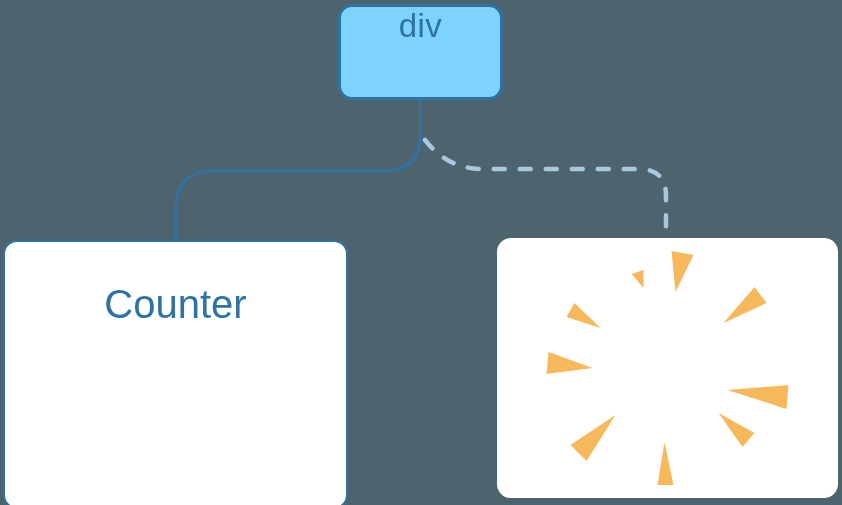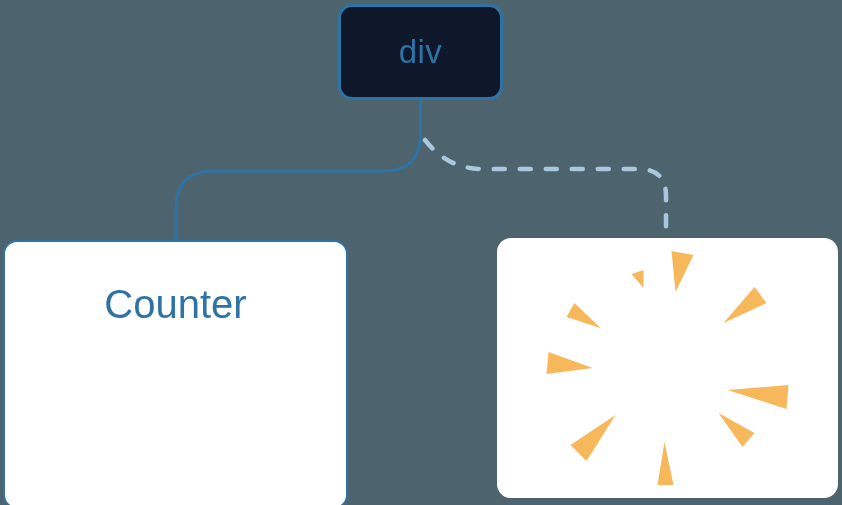--- a/index.html
+++ b/index.html
@@ -15,25 +15,25 @@
     position: absolute;
     left: 0; top: 0;
     width: 842px; height: 505px;
     pointer-events: none;
   }
   .div-node {
     position: absolute;
     left: 338px; top: 4px;
     width: 165px; height: 96px;
     box-sizing: border-box;
-    background: #0f172a;
+    background: #7dd3fc;
     border: 3px solid #2e73a4;
     border-radius: 14px;
     display: flex;
-    align-items: center;
+    align-items: flex-start;
     justify-content: center;
   }
   .div-node .node-label {
     color: #2e73a4;
     font-size: 33px;
     font-weight: 500;
     letter-spacing: 0.5px;
   }
   .counter-card {
     position: absolute;

